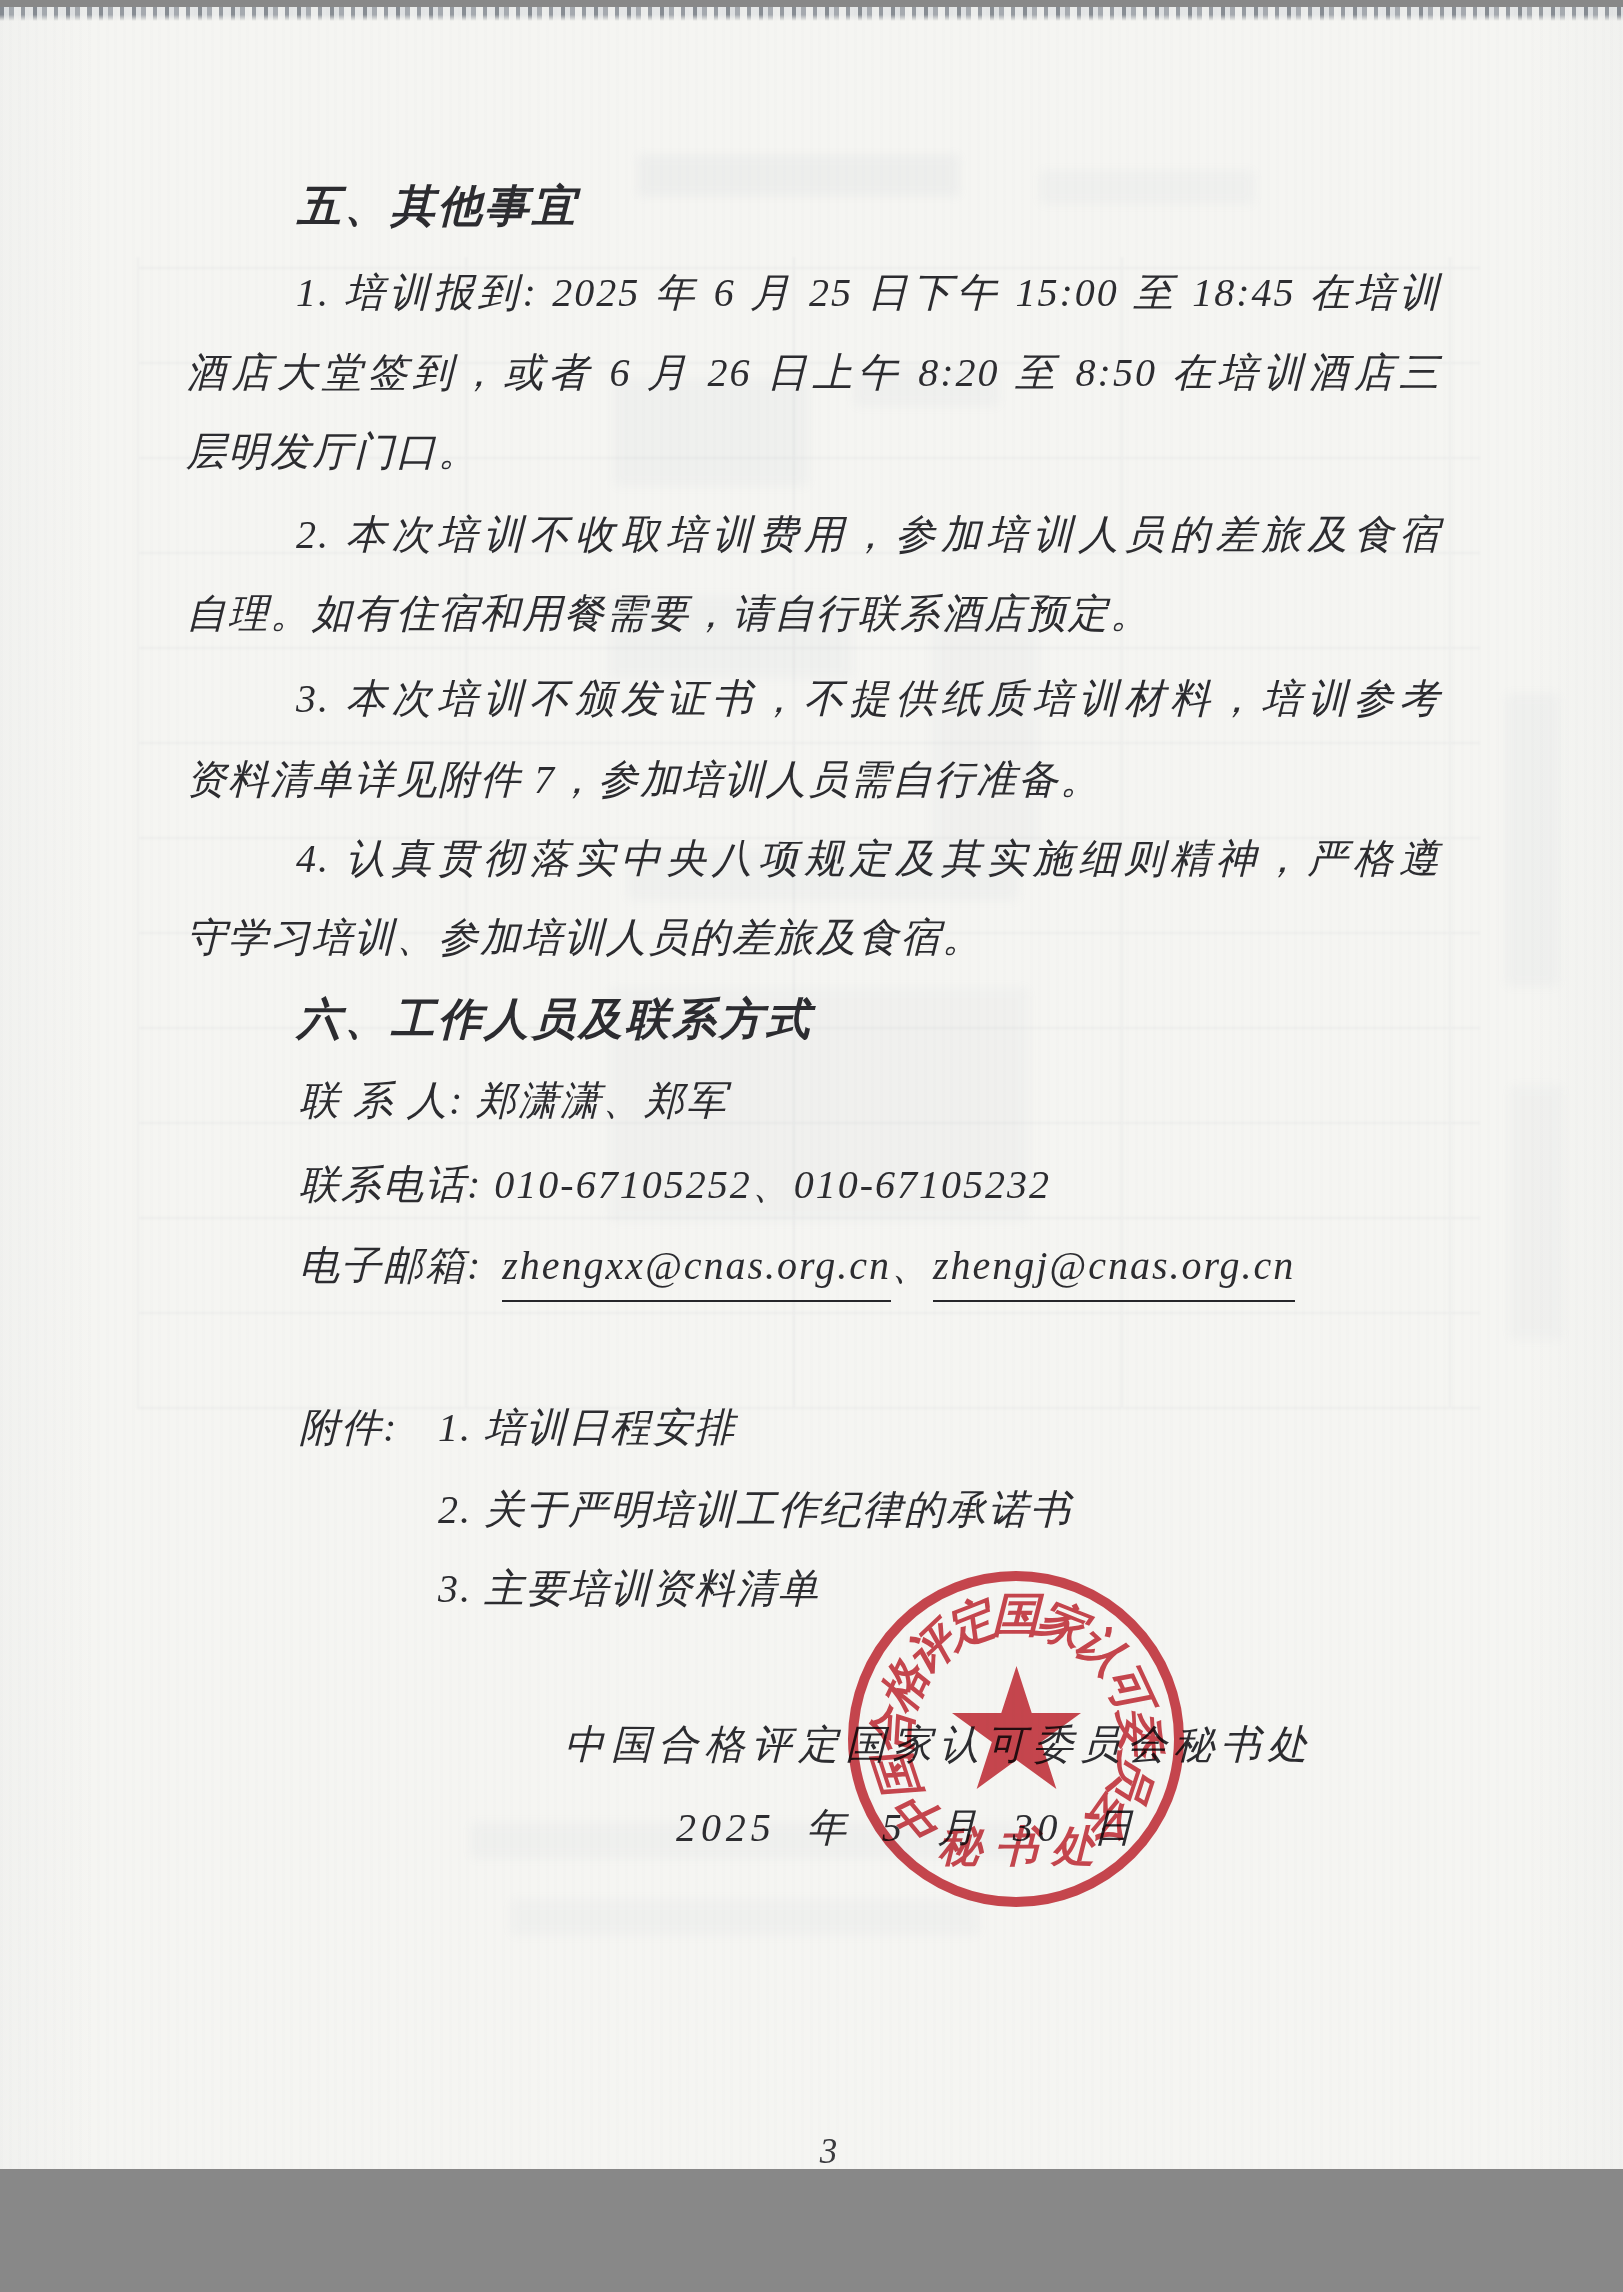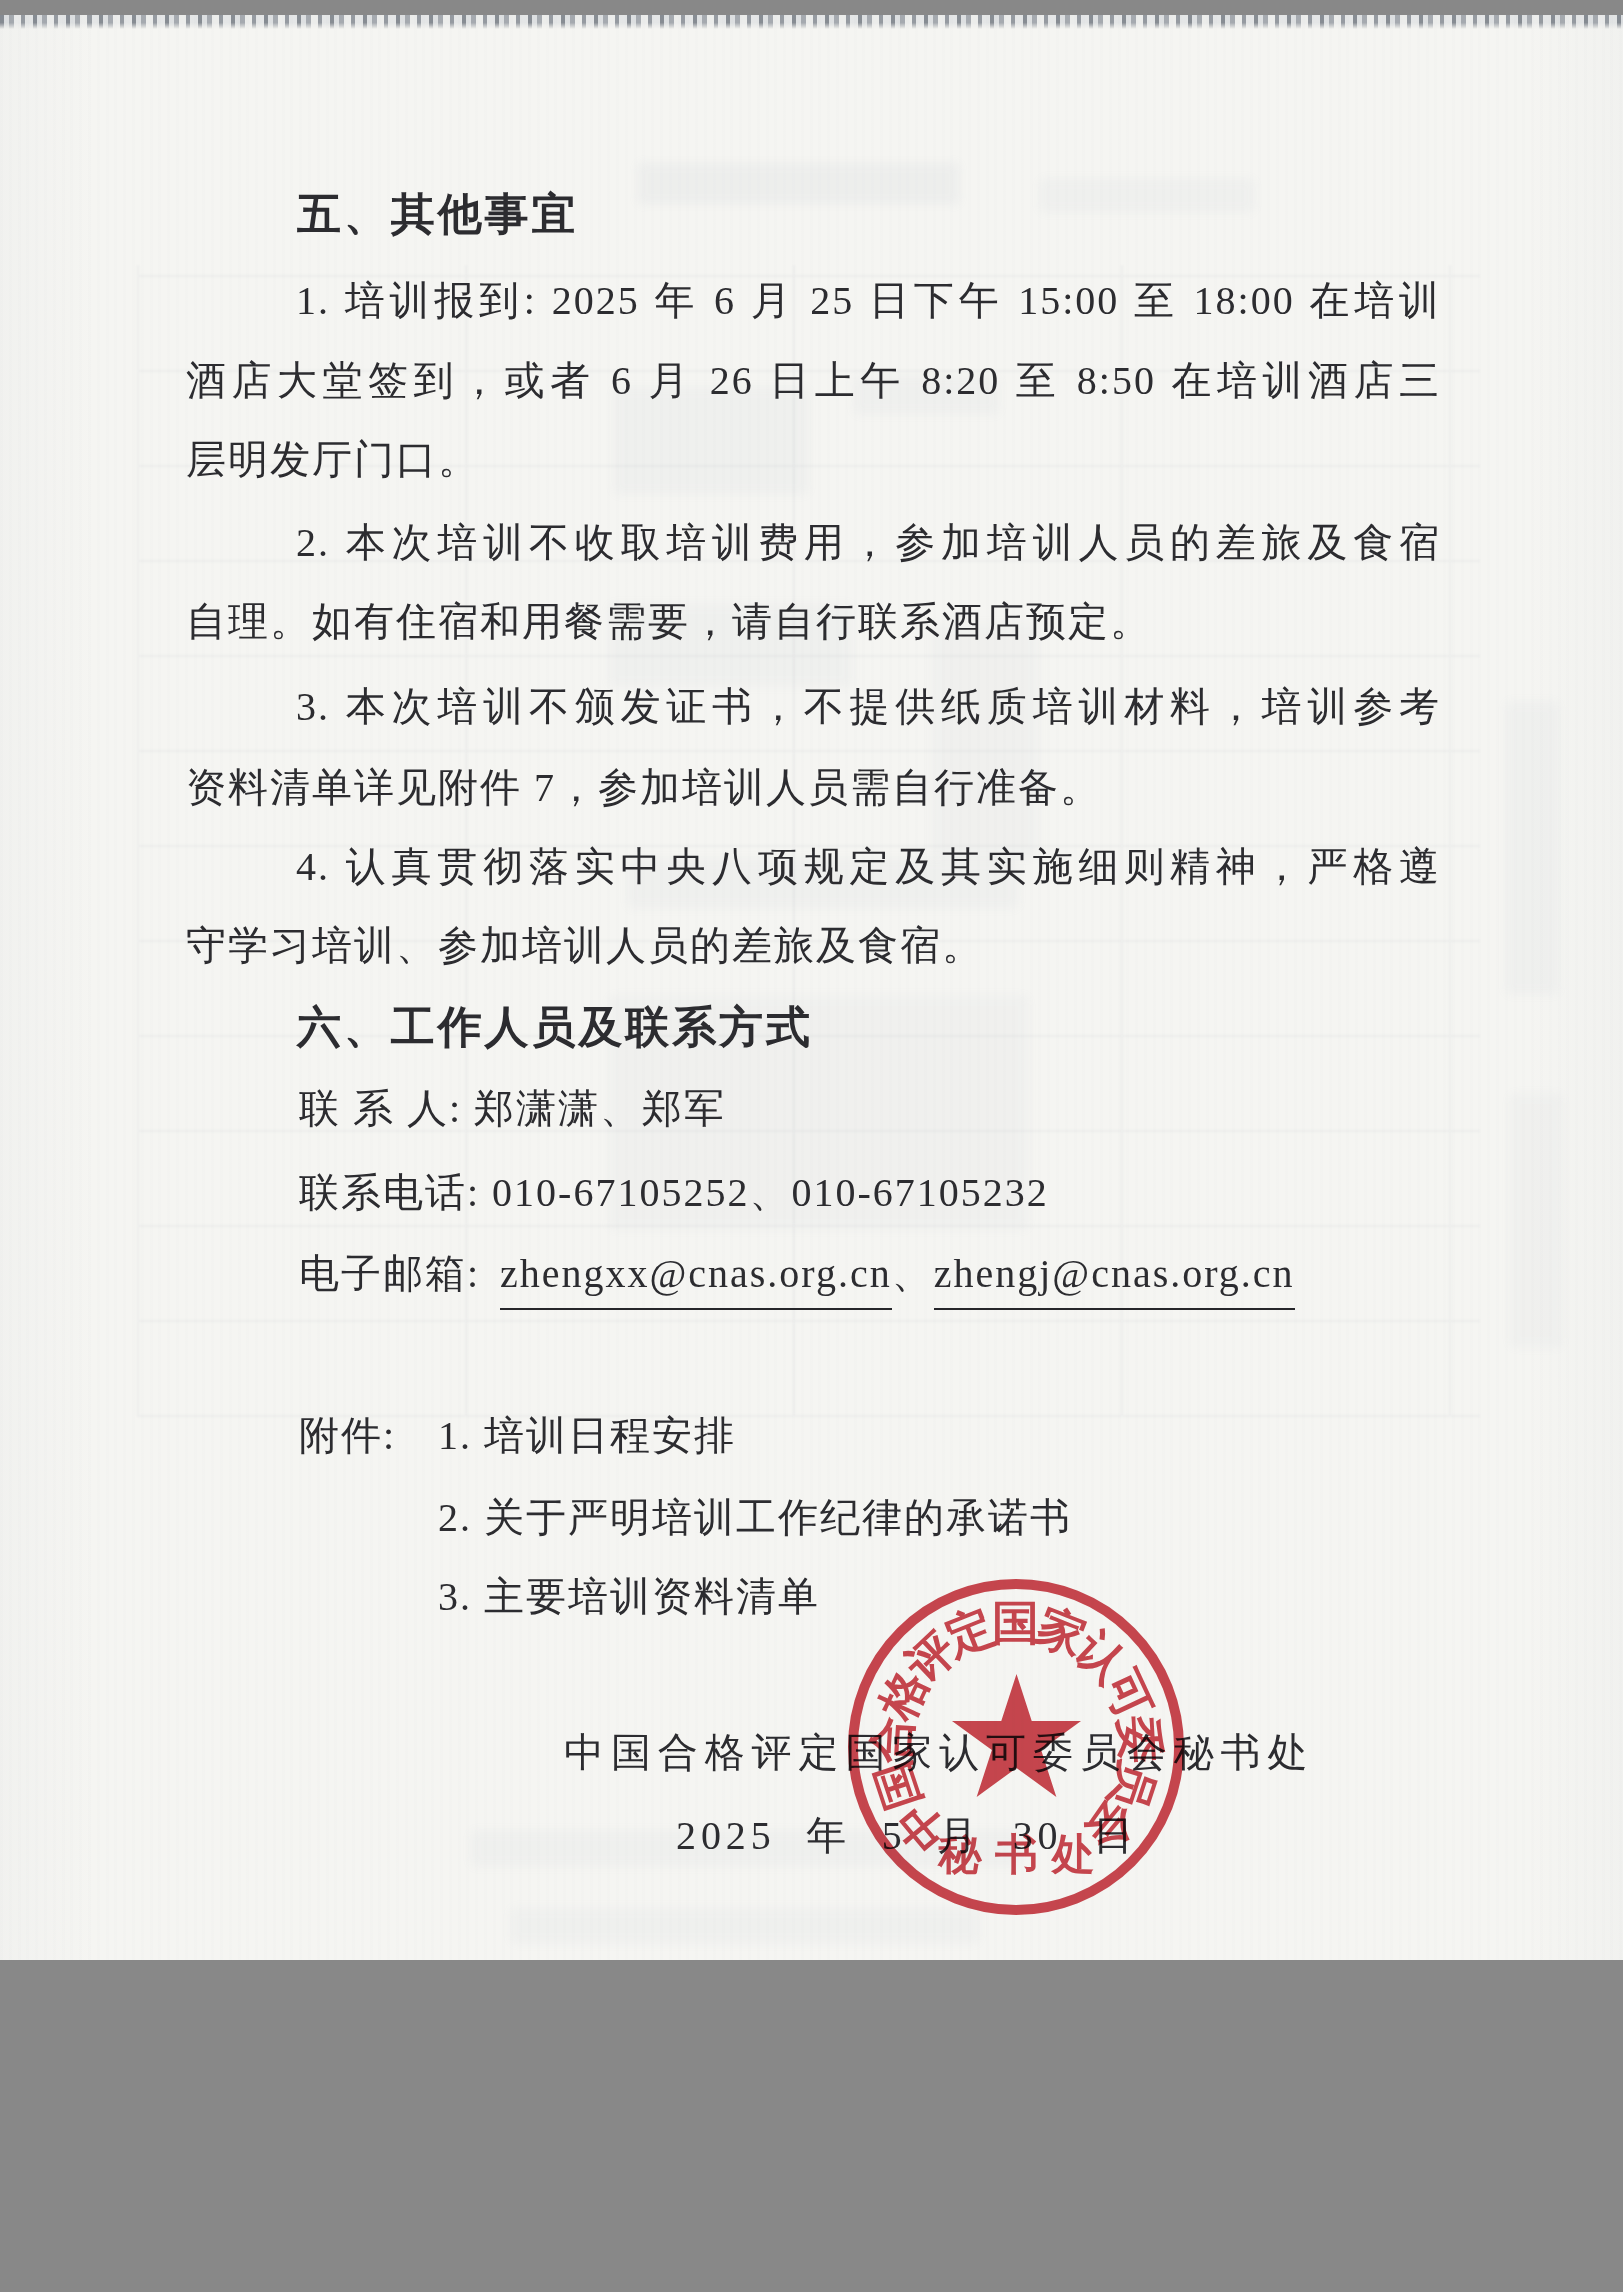--- a/index.html
+++ b/index.html
@@ -1,26 +1,27 @@
 <!DOCTYPE html>
 <html><head>
 <meta charset="utf-8">
 <style>
   html,body{margin:0;padding:0;background:#888;}
   .page{
     position:relative;
-    width:1623px;height:1945px;
-    margin:15px auto;
+    width:1623px;height:2162px;
+    margin:7px auto;
     background:
       linear-gradient(90deg, rgba(120,130,150,0.03), rgba(255,255,255,0) 6%, rgba(255,255,255,0) 94%, rgba(120,130,150,0.03)),
       repeating-linear-gradient(90deg, rgba(90,100,120,0.012) 0 2.9px, rgba(255,255,255,0) 2.9px 8.8px),
       #f5f5f2;
     overflow:hidden;
     font-family:"Liberation Serif","DejaVu Serif",serif;
     color:#2c2c30;
+    font-style:italic;
   }
   
   .scan-edge{
     position:absolute;left:0;top:0;width:1623px;height:13.7px;
     background:
       repeating-linear-gradient(90deg,
         rgba(45,55,70,0.55) 0 3.9px, rgba(150,160,175,0.25) 3.9px 8.8px,
         rgba(70,80,95,0.45) 8.8px 13.7px, rgba(200,205,212,0.2) 13.7px 20.6px,
         rgba(55,65,80,0.5) 20.6px 25.5px, rgba(170,178,190,0.22) 25.5px 33px);
     -webkit-mask-image:linear-gradient(180deg,#000 0,#000 55%,transparent 100%);
@@ -102,21 +103,21 @@
   <div class="ghost" style="left:931px;top:608px;width:108px;height:235px;opacity:.05"></div>
   <div class="ghost" style="left:627px;top:843px;width:392px;height:51px;opacity:.06"></div>
   <div class="ghost" style="left:608px;top:980px;width:421px;height:235px;opacity:.05"></div>
   <div class="ghost" style="left:1505px;top:686px;width:54px;height:294px;opacity:.06"></div>
   <div class="ghost" style="left:1509px;top:1078px;width:54px;height:255px;opacity:.05"></div>
   <div class="ghost" style="left:470px;top:1815px;width:549px;height:37px;opacity:.06"></div>
   <div class="ghost" style="left:510px;top:1892px;width:470px;height:37px;opacity:.055"></div>
 
   <div class="line heading" style="top:176px">五、其他事宜</div>
 
-  <div class="line fill indent" style="top:263px">1. 培训报到: 2025 年 6 月 25 日下午 15:00 至 18:00 在培训</div>
+  <div class="line fill indent" style="top:263px">1. 培训报到: 2025 年 6 月 25 日下午 15:00 至 18:45 在培训</div>
   <div class="line fill" style="top:343px">酒店大堂签到，或者 6 月 26 日上午 8:20 至 8:50 在培训酒店三</div>
   <div class="line" style="top:422px;width:auto">层明发厅门口。</div>
 
   <div class="line fill indent" style="top:505px">2. 本次培训不收取培训费用，参加培训人员的差旅及食宿</div>
   <div class="line" style="top:584px;width:auto">自理。如有住宿和用餐需要，请自行联系酒店预定。</div>
 
   <div class="line fill indent" style="top:669px">3. 本次培训不颁发证书，不提供纸质培训材料，培训参考</div>
   <div class="line" style="top:750px;width:auto">资料清单详见附件 7，参加培训人员需自行准备。</div>
 
   <div class="line fill indent" style="top:829px">4. 认真贯彻落实中央八项规定及其实施细则精神，严格遵</div>

